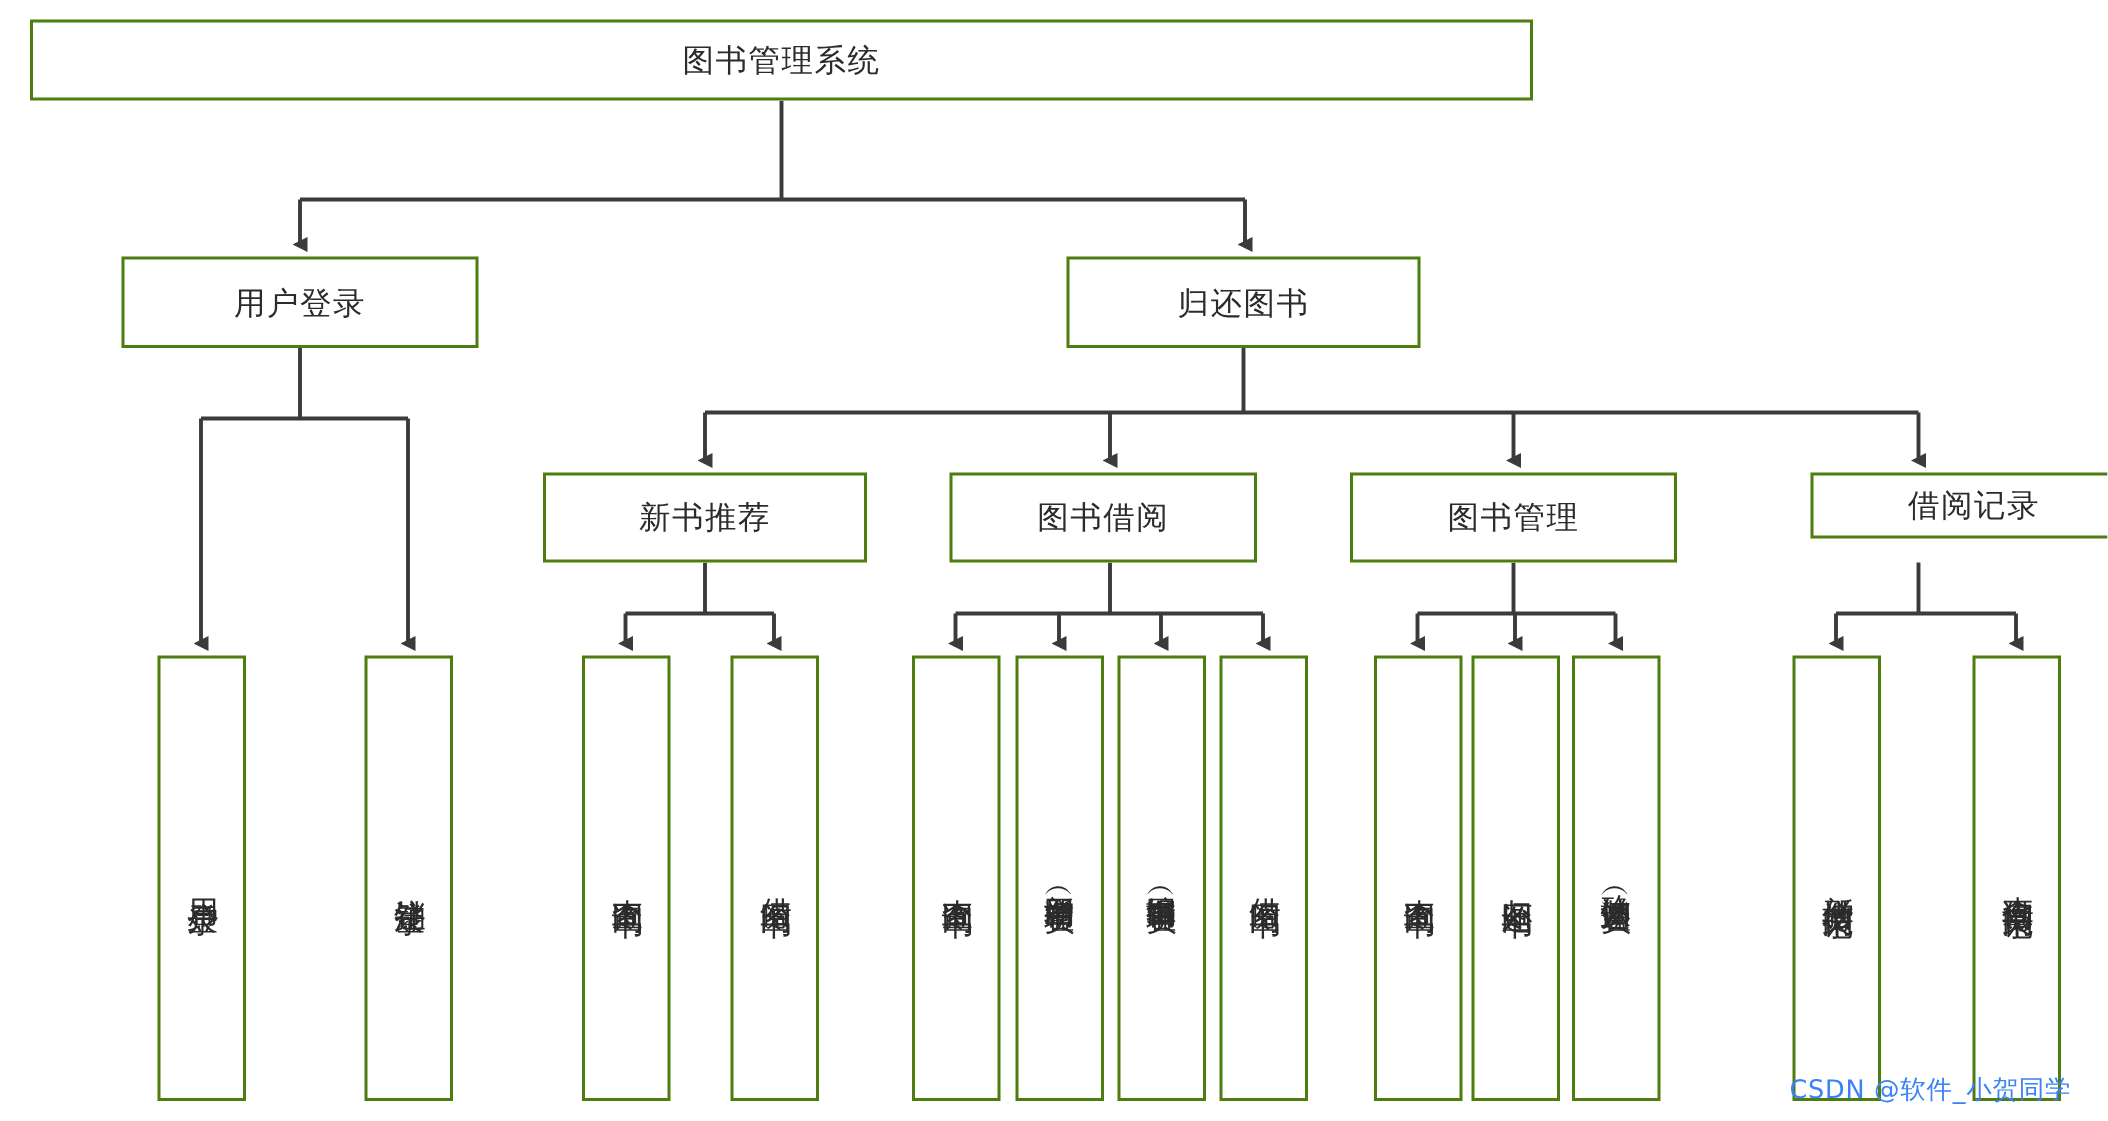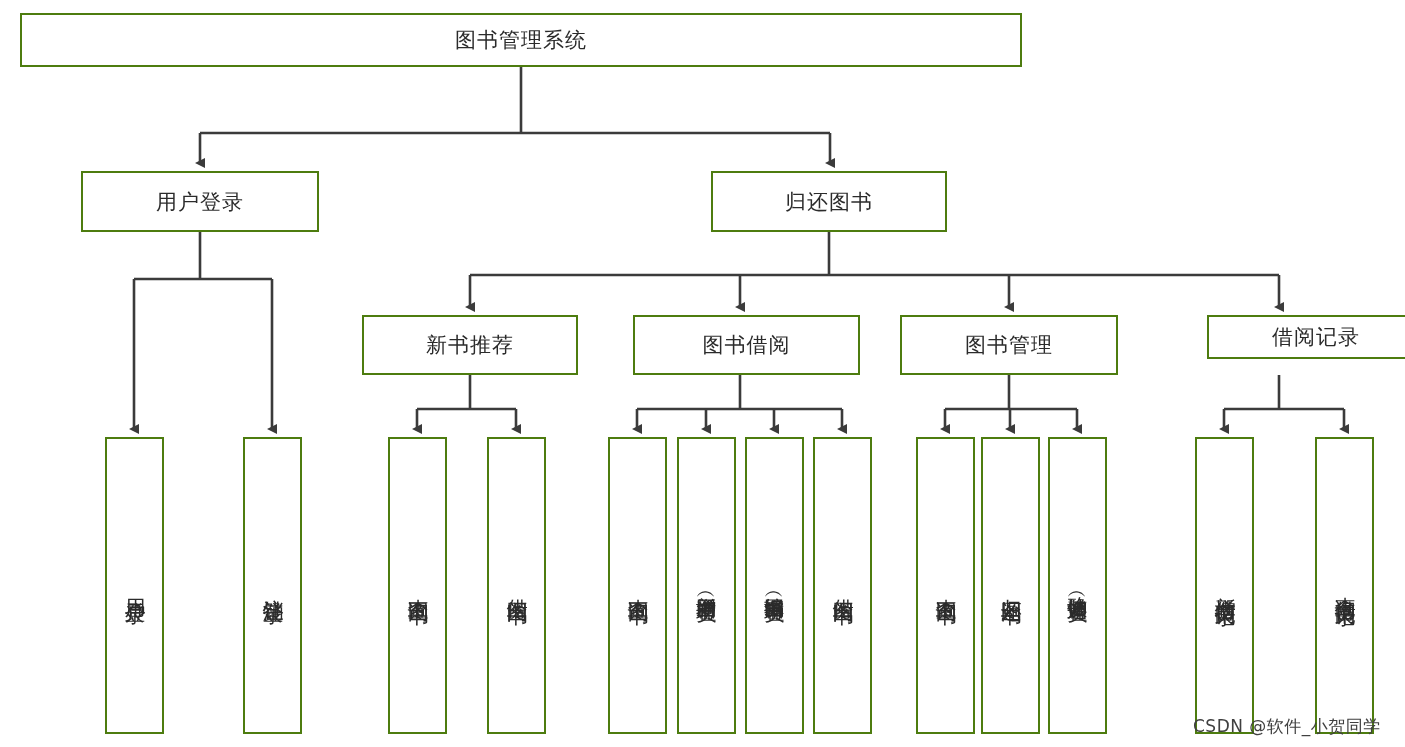--- a/index.html
+++ b/index.html
@@ -55,21 +55,21 @@
     top: 0;
     width: 1405px;
     height: 747px;
     pointer-events: none;
   }
   #watermark {
     position: absolute;
     left: 1193px;
     top: 715px;
     font-size: 17px;
-    color: #404040;
+    color: #3b82f6;
     white-space: nowrap;
     letter-spacing: 0.5px;
   }
 </style>
 </head>
 <body>
 
 <div id="canvas">
 
   <svg id="edges" viewBox="0 0 1405 747">
@@ -129,21 +129,21 @@
   <div class="node horiz" style="left:81px;top:171px;width:238px;height:61px;">
     <span>用户登录</span>
   </div>
   <div class="node horiz" style="left:711px;top:171px;width:236px;height:61px;">
     <span>归还图书</span>
   </div>
 
   <div class="node horiz" style="left:362px;top:315px;width:216px;height:60px;justify-content:center;">
     <span>新书推荐</span>
   </div>
-  <div class="node horiz" style="left:633px;top:315px;width:227px;height:60px;text-align:right;">
+  <div class="node horiz" style="left:633px;top:315px;width:205px;height:60px;text-align:right;">
     <span>图书借阅</span>
   </div>
   <div class="node horiz" style="left:900px;top:315px;width:218px;height:60px;">
     <span>图书管理</span>
   </div>
   <div class="node horiz" style="left:1170px;top:315px;width:218px;height:44px;margin-left:37px;">
     <span>借阅记录</span>
   </div>
 
   <div class="node vert" style="left:105px;top:437px;width:59px;height:297px;">

